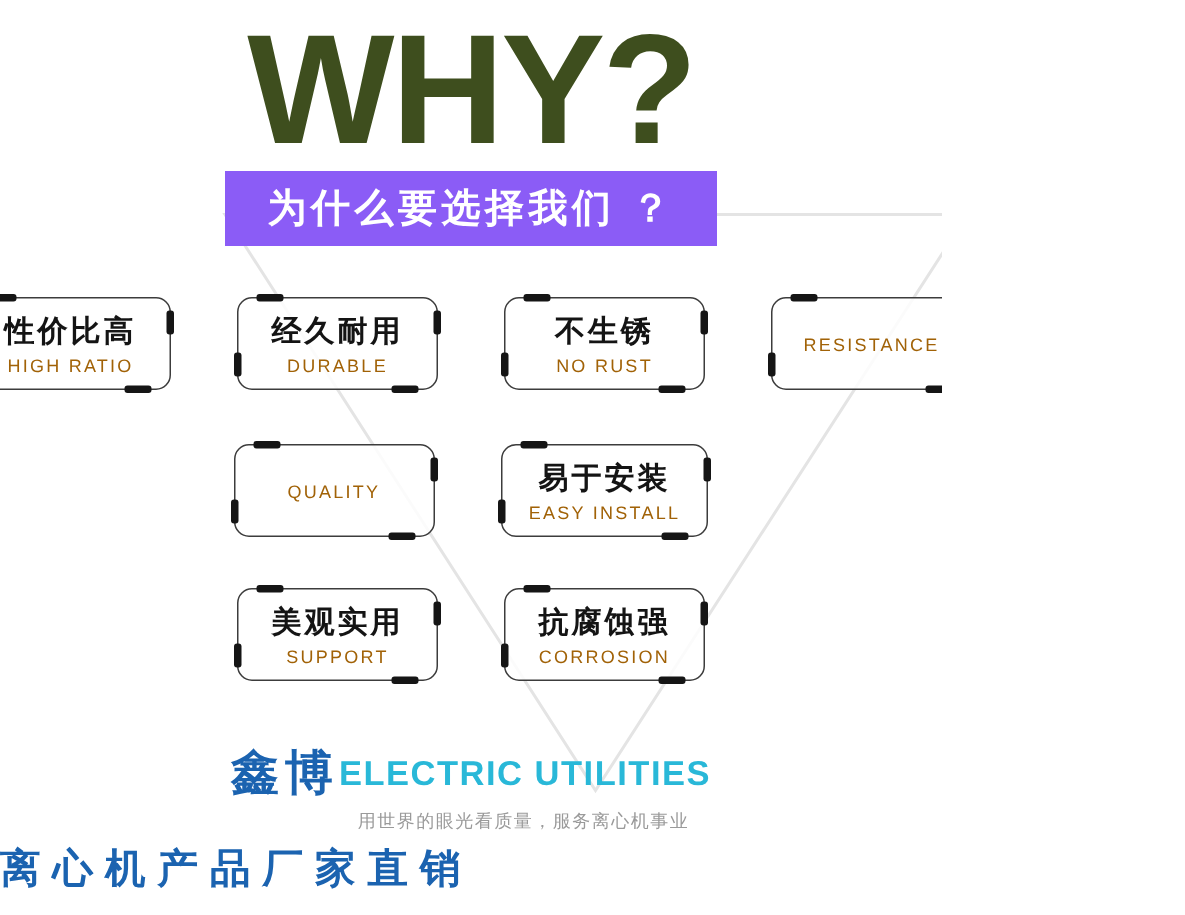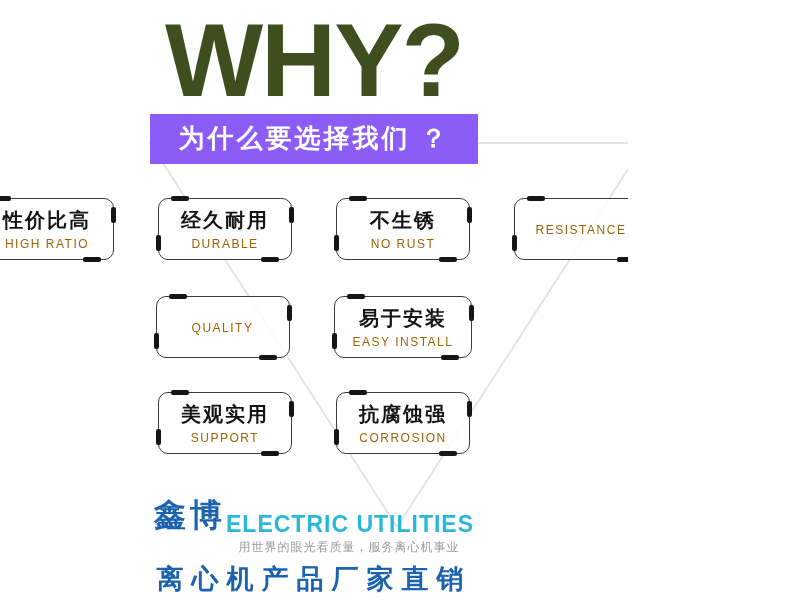--- a/index.html
+++ b/index.html
@@ -101,21 +101,21 @@
     color: #a16207;
     letter-spacing: 1.5px;
     margin-top: 3px;
     white-space: nowrap;
   }
 
   .footer { margin-top: 40px; }
   .brand-line {
     display: flex;
     justify-content: center;
-    align-items: flex-end;
+    align-items: center;
     gap: 0;
   }
   .brand-zh {
     font-size: 32px;
     font-weight: bold;
     color: #1b63b0;
     letter-spacing: 4px;
   }
   .brand-en {
     font-size: 23px;
@@ -125,21 +125,20 @@
   }
   .tagline {
     text-align: center;
     padding-left: 70px;
     font-size: 12px;
     color: #9a9a9a;
     letter-spacing: 1px;
     margin-top: 1px;
   }
   .headline {
-    text-align: center;
     font-size: 27px;
     font-weight: bold;
     color: #1b63b0;
     letter-spacing: 8px;
     margin-top: 5px;
   }
 </style>
 </head>
 <body>
 

